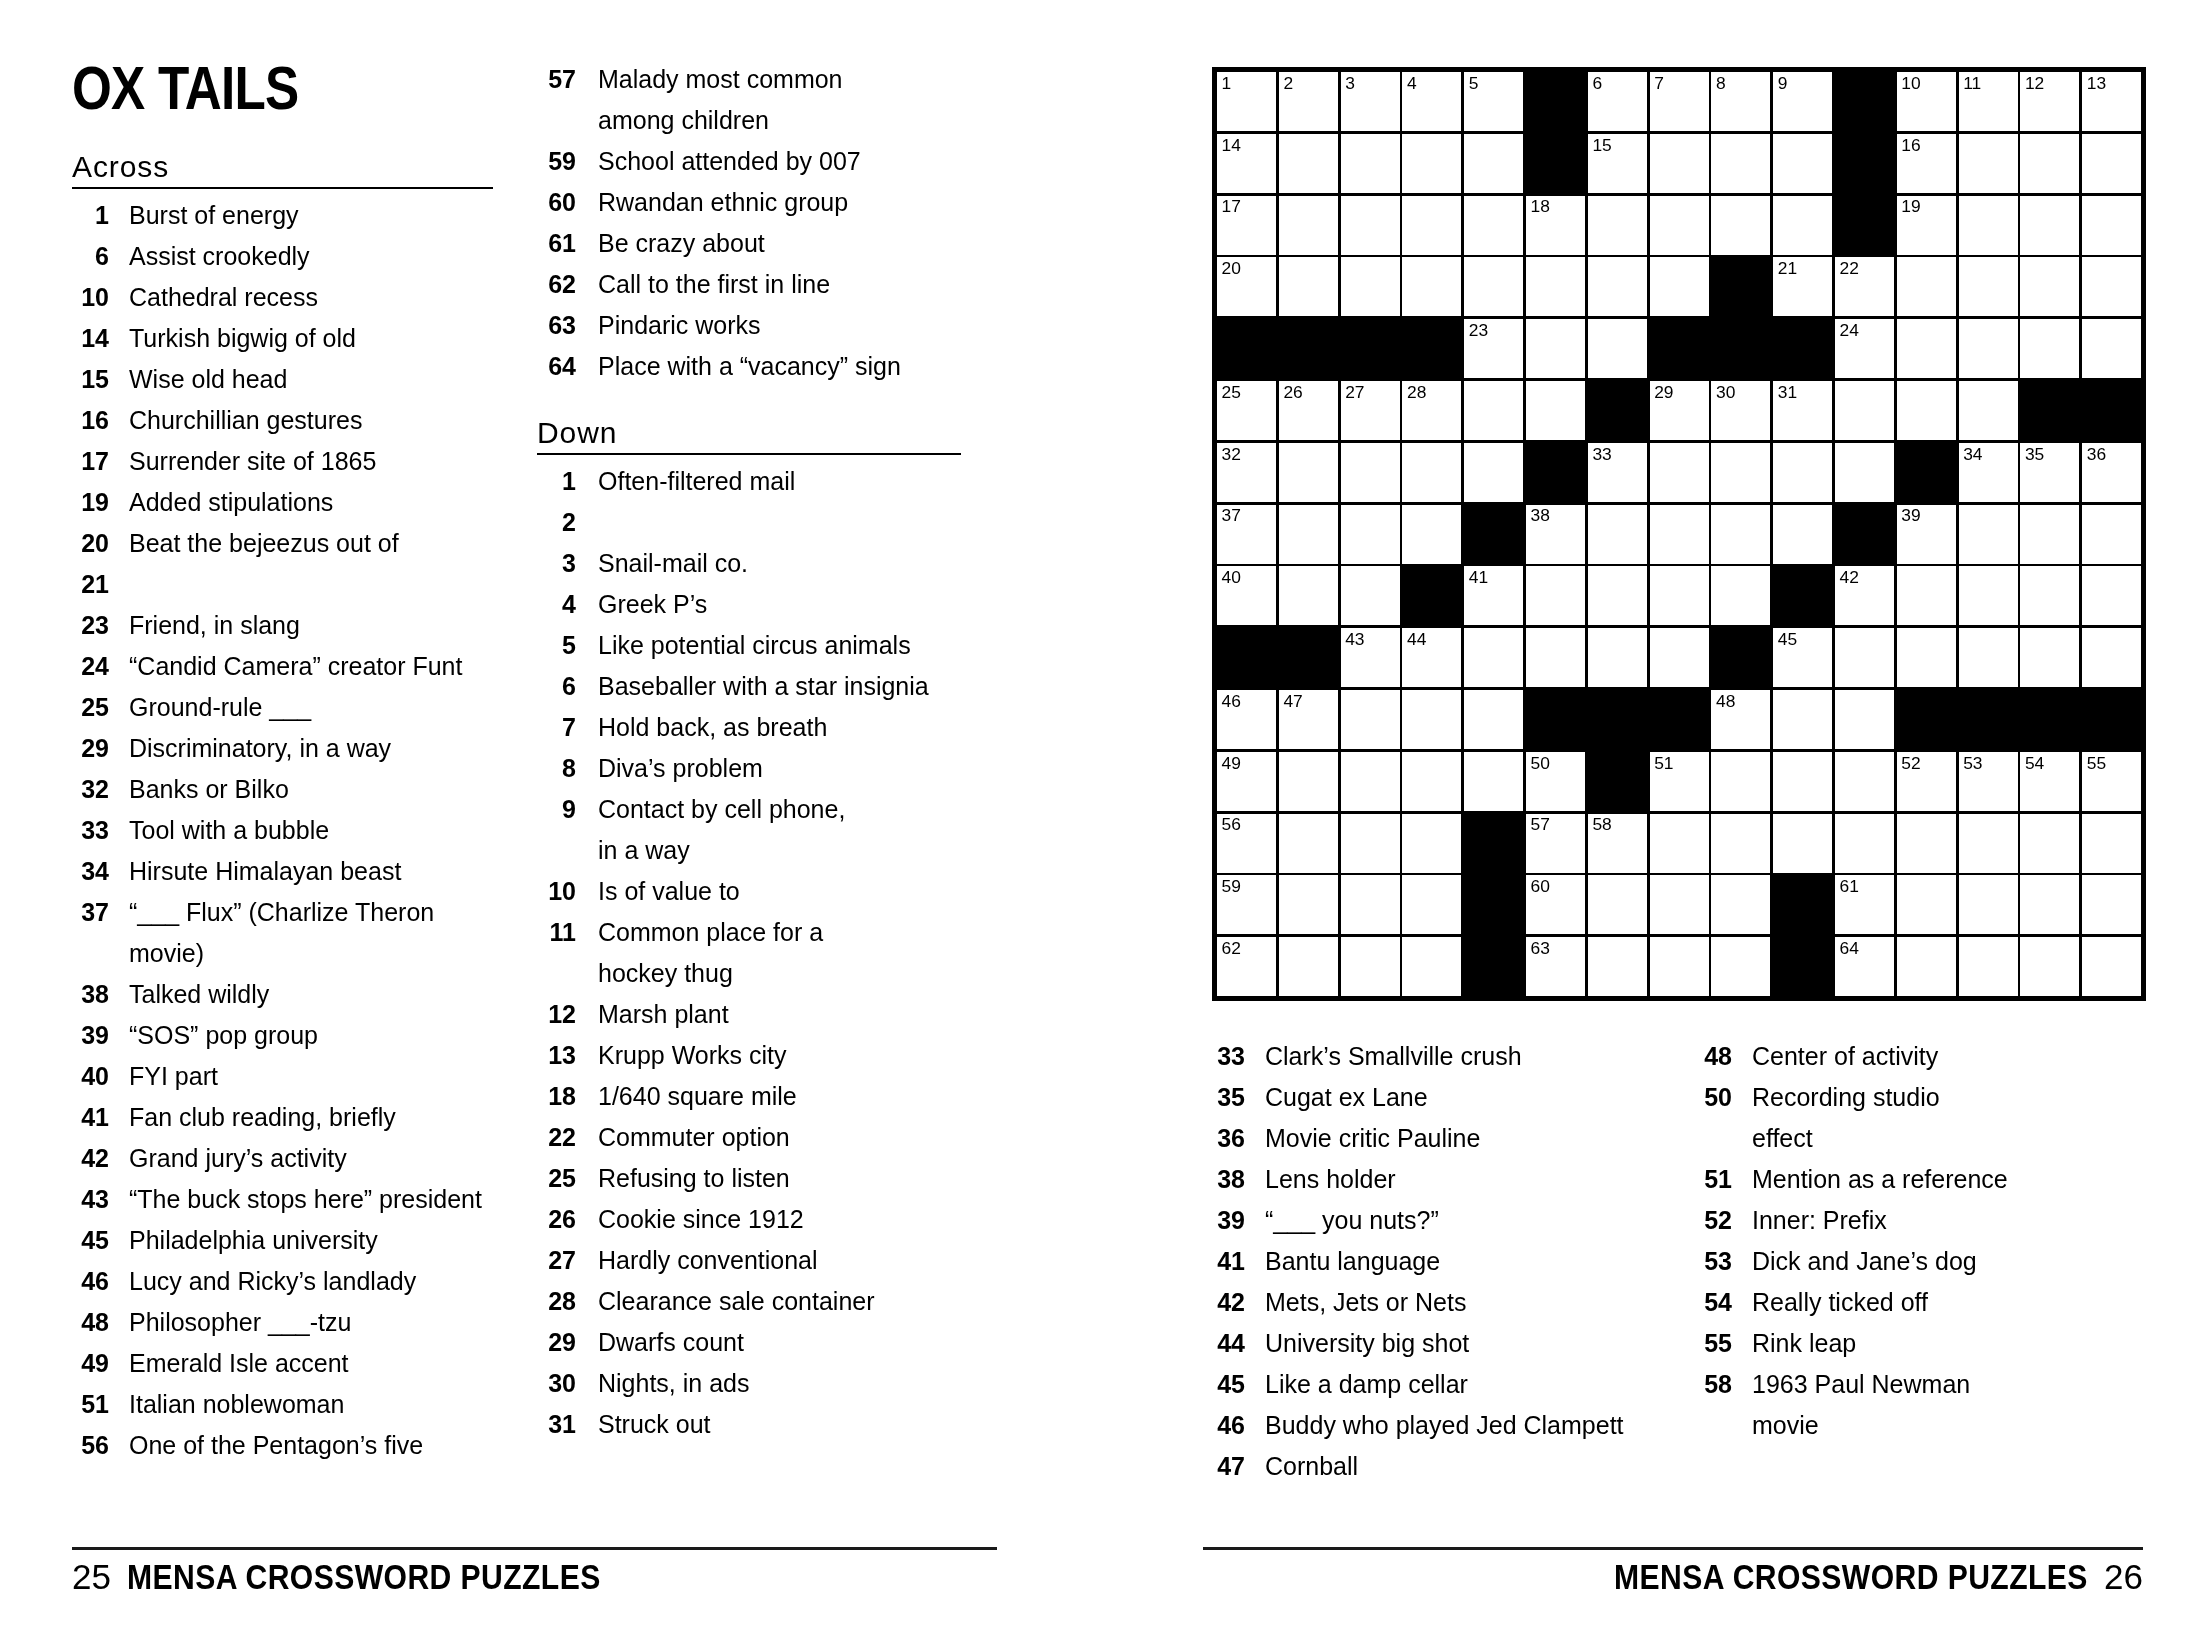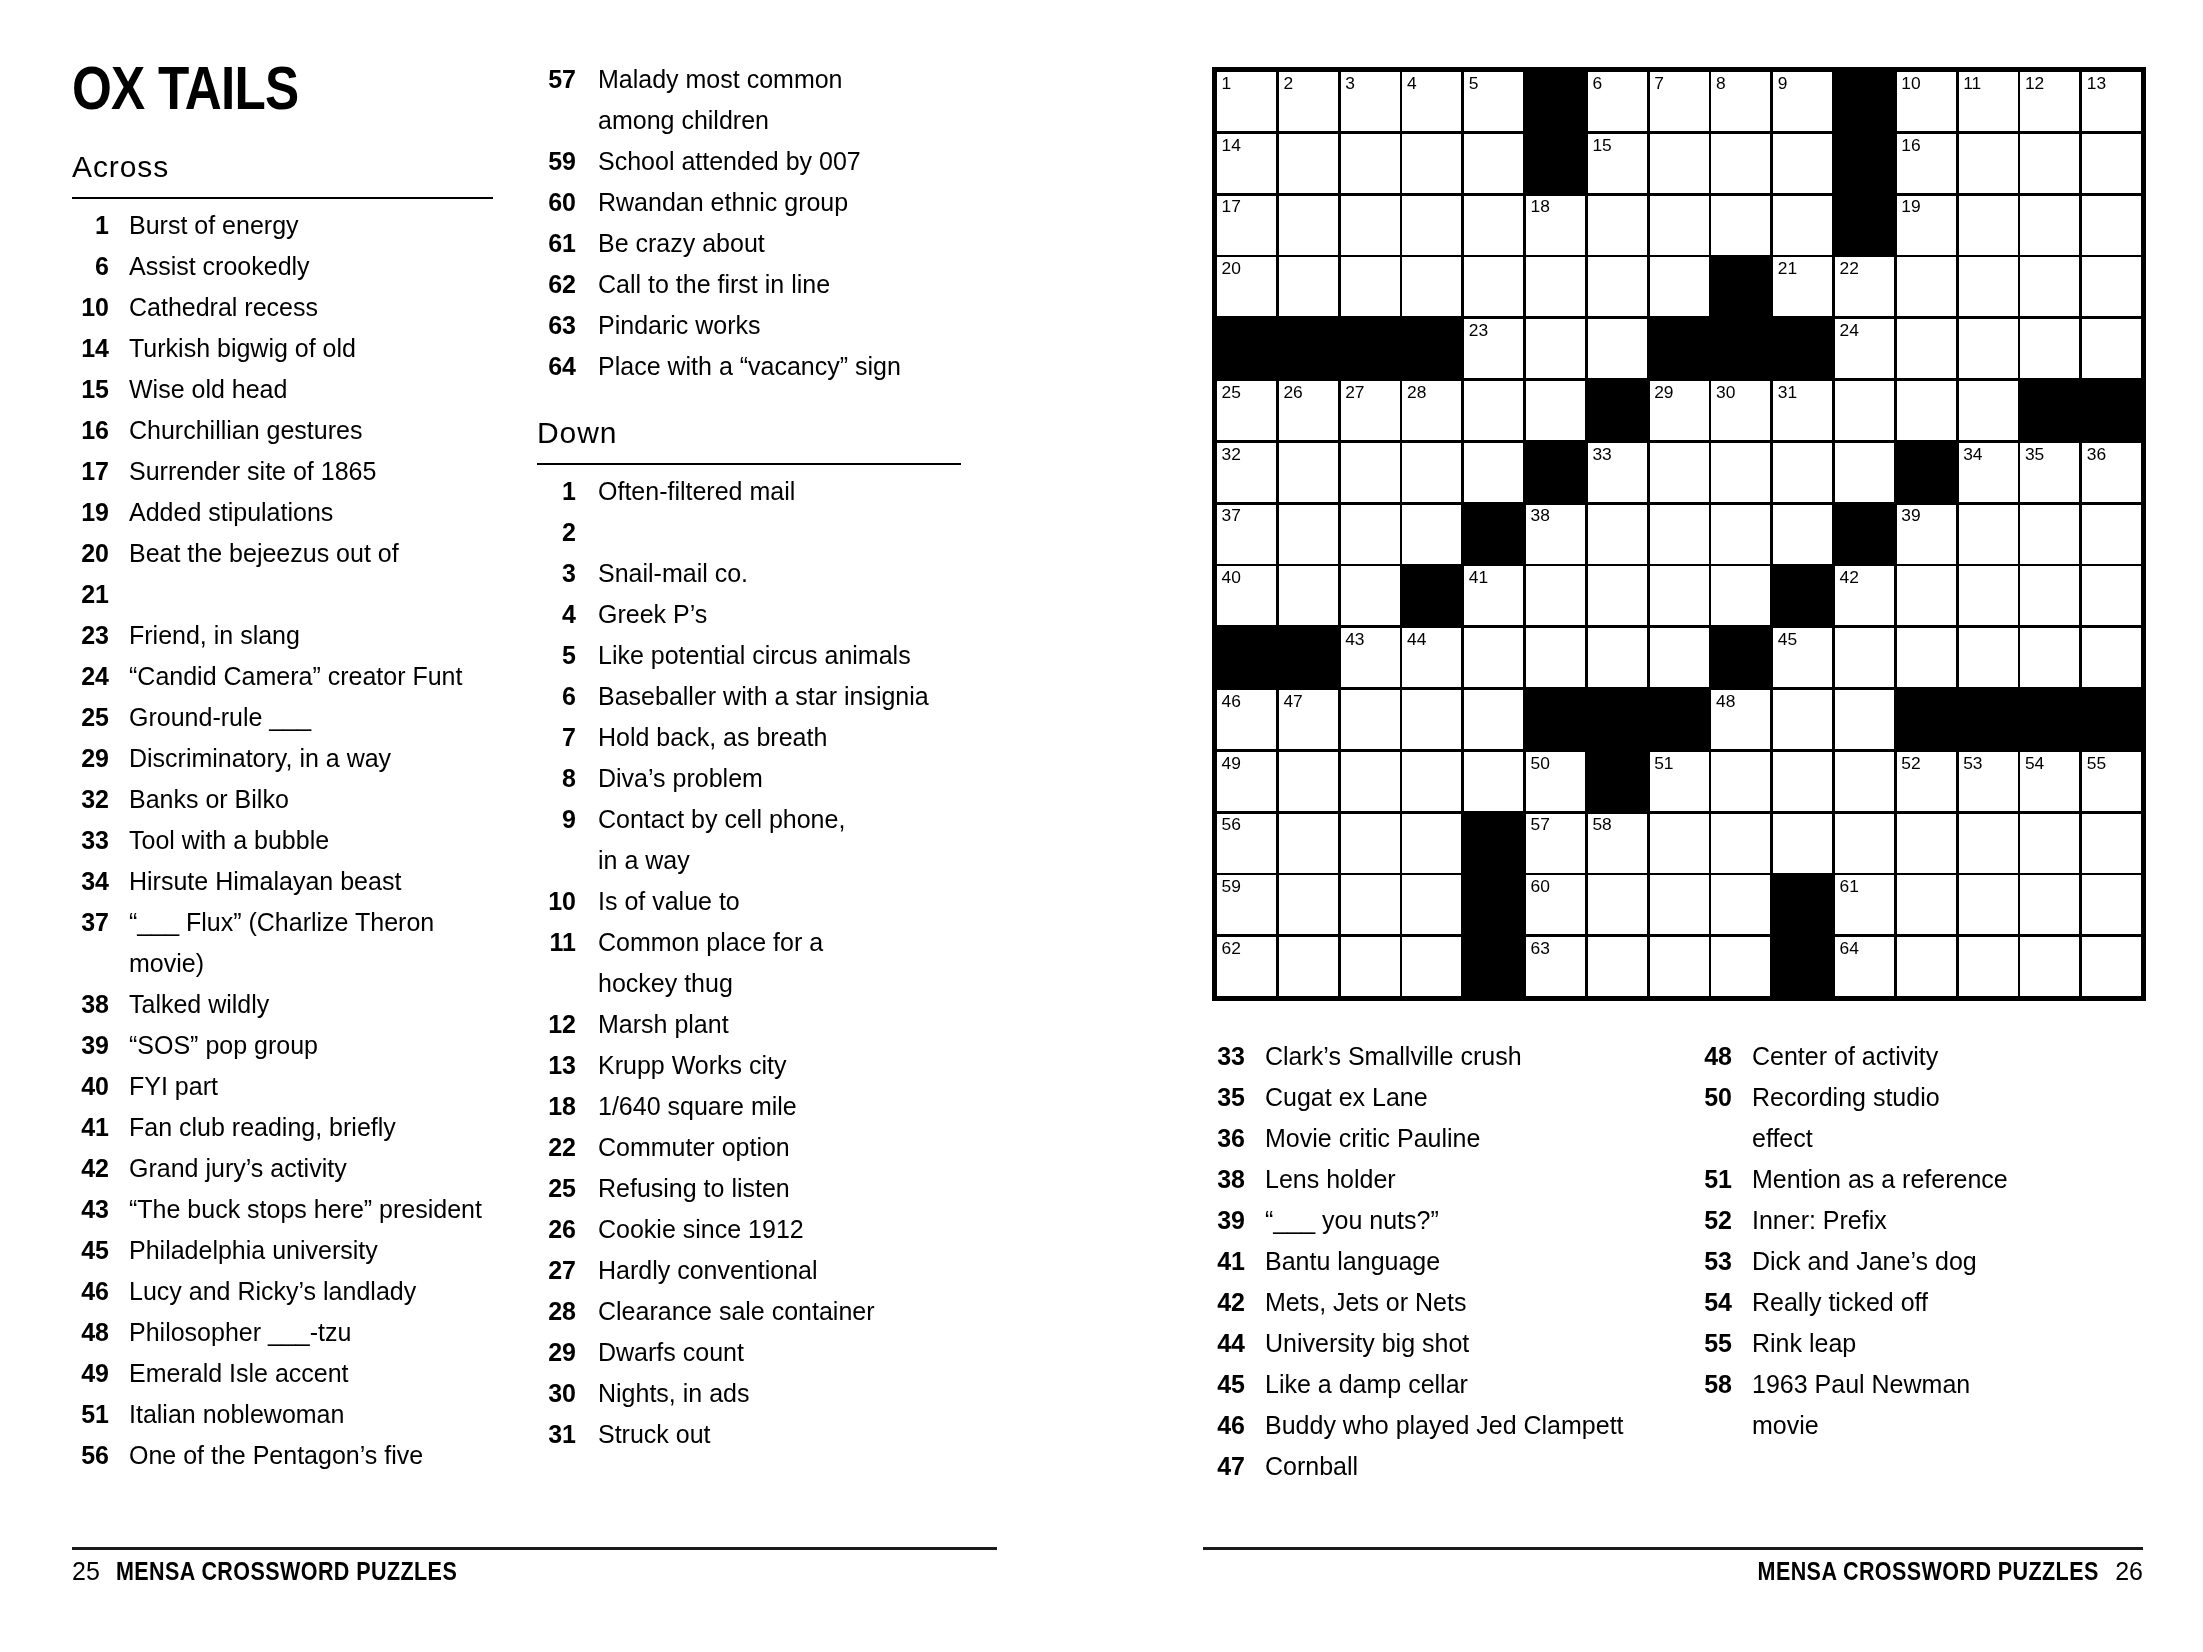--- a/index.html
+++ b/index.html
@@ -9,21 +9,21 @@
     font-family:"Liberation Sans", sans-serif;
     overflow:hidden;
   }
   .title {
     position:absolute; left:72px; top:53px;
     font-size:61px; font-weight:bold; letter-spacing:-0.9px;
     transform:scaleX(0.84); transform-origin:left top;
     white-space:nowrap;
   }
   .sec-head {
-    font-size:30px; line-height:29px; padding-bottom:16px;
+    font-size:30px; line-height:29px; padding-bottom:6px;
     border-bottom:2.8px solid #000; letter-spacing:0.9px;
   }
   .clues { font-size:25px; line-height:41px; }
   .clue { display:flex; }
   .clue .num { flex:none; text-align:right; font-weight:bold; margin-right:20px; }
   .clue .txt { flex:1; white-space:pre-line; }
 
   .col1 { position:absolute; left:72px;  top:152px; width:448px; }
   .col1 .sec-head { width:421px; }
   .col1 .clues { margin-top:6.4px; }
@@ -47,21 +47,21 @@
   .cell { background:#fff; position:relative; }
   .cell.black { background:#000; }
   .cnum {
     position:absolute; top:2.8px; left:4.6px;
     font-size:17.4px; line-height:1; font-weight:normal;
   }
 
   .rule { position:absolute; top:1547px; height:2.8px; background:#1a1a1a; }
   .rule.l { left:72px;   width:925px; }
   .rule.r { left:1203px; width:940px; }
-  .footer { position:absolute; top:1557px; font-size:25px; white-space:nowrap; }
+  .footer { position:absolute; top:1557px; font-size:35px; white-space:nowrap; }
   .footer.l { left:72px; }
   .footer.r { right:61px; text-align:left; }
   .booktitle {
     font-weight:bold; letter-spacing:0.5px; display:inline-block;
   }
   .footer.l .booktitle { transform:scaleX(0.86); transform-origin:left center; margin-left:16.5px; }
   .footer.r .booktitle { transform:scaleX(0.86); transform-origin:right center; margin-right:16.5px; }
   .pagenum { font-weight:normal; }
 </style>
 </head>

